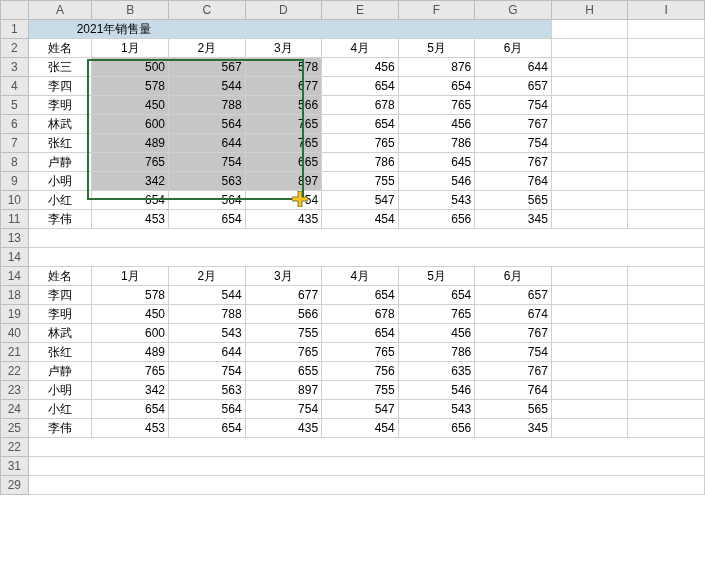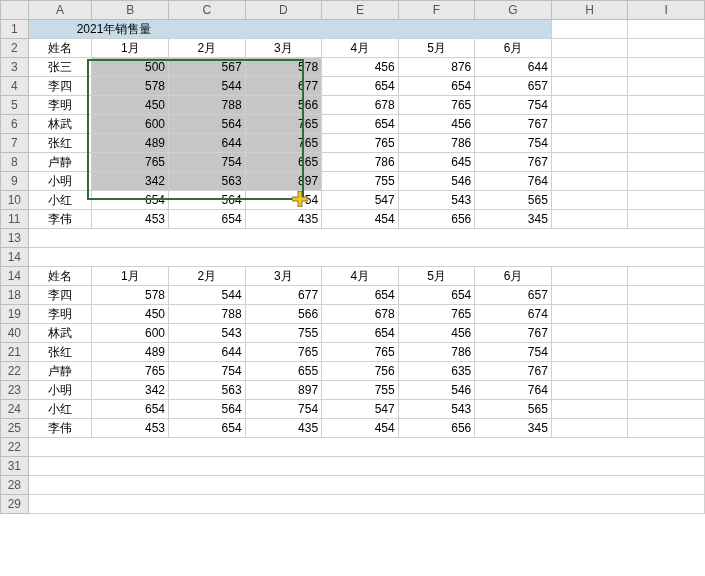--- a/index.html
+++ b/index.html
@@ -302,24 +302,20 @@
 
   <tr>
           <th class="rowhdr">22</th>
           <td colspan="9"></td>
         </tr>
   <tr>
           <th class="rowhdr">31</th>
           <td colspan="9"></td>
         </tr>
   <tr>
-          <th class="rowhdr">28</th>
-          <td colspan="9"></td>
-        </tr>
-  <tr>
           <th class="rowhdr">29</th>
           <td colspan="9"></td>
         </tr>
 </tbody>
     </table>
 
 <div class="selbox" style="top:59px;left:87px;width:217px;height:141px;"></div>
 
 <div class="cursor" style="top:191px;left:292px;">
   <svg width="16" height="16" viewBox="0 0 16 16">

